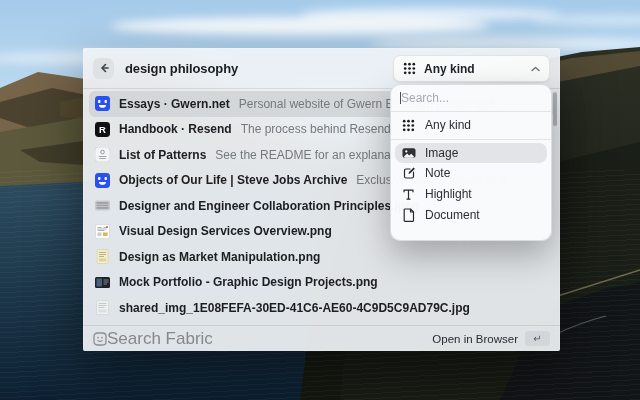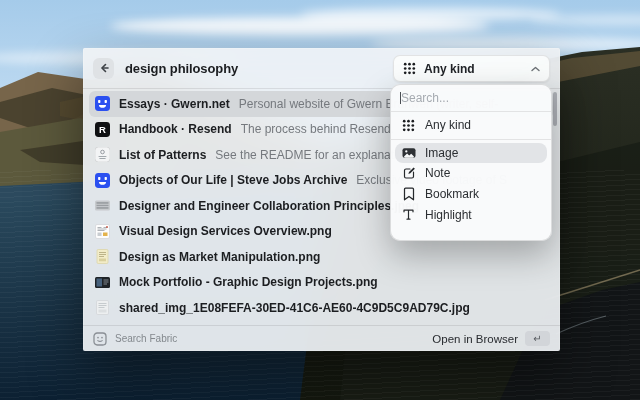--- a/index.html
+++ b/index.html
@@ -28,21 +28,21 @@
   .row{height:25.5px;display:flex;align-items:center;margin:0 6px;padding:0 6px;
     border-radius:6px;gap:9px;white-space:nowrap;overflow:hidden;}
   .row.hl{background:#d4d7da;}
   .row .ic{flex:0 0 15px;width:15px;height:15px;display:flex;align-items:center;justify-content:center;}
   .row .t{font-size:12px;font-weight:600;color:#1c1e21;flex:0 0 auto;}
   .row .d{font-size:12px;font-weight:400;color:#75797e;overflow:hidden;}
   .scrollthumb{position:absolute;right:3px;top:44px;width:4px;height:34px;border-radius:2px;
     background:rgba(125,130,136,0.55);}
   .ftr{position:absolute;left:0;right:0;bottom:0;height:26px;display:flex;align-items:center;
     padding:0 10px;border-top:1px solid rgba(0,0,0,0.09);box-sizing:border-box;}
-  .ftr .fl{font-size:10px;color:#84898e;margin-left:8px;}
+  .ftr .fl{font-size:17px;color:#84898e;}
   .ftr .fr{margin-left:auto;display:flex;align-items:center;gap:7px;}
   .ftr .open{font-size:11.5px;font-weight:400;color:#292c30;}
   .keycap{min-width:19px;height:15px;padding:0 3px;border-radius:4px;background:#d2d5d9;
     display:flex;align-items:center;justify-content:center;font-size:10px;color:#55595e;}
   
   .dropdown{position:absolute;left:390px;top:84px;width:162px;height:157px;box-sizing:border-box;
     background:rgba(249,250,251,0.98);border:1px solid rgba(0,0,0,0.12);border-radius:10px;
     box-shadow:0 14px 34px rgba(0,0,0,0.28);overflow:hidden;z-index:20;}
   .ddsearch{position:relative;height:26px;border-bottom:1px solid rgba(0,0,0,0.09);}
   .ddsearch input{width:100%;height:100%;border:0;outline:0;background:transparent;
@@ -308,35 +308,36 @@
       <div class="dditem">
         <span class="mic">
             <svg width="14" height="14" viewBox="0 0 14 14">
           <path d="M11.5 6 v4.5 a1.5 1.5 0 0 1 -1.5 1.5 h-6 a1.5 1.5 0 0 1 -1.5 -1.5 v-6 a1.5 1.5 0 0 1 1.5 -1.5 h4" fill="none" stroke="#26292c" stroke-width="1.2" stroke-linecap="round"></path>
           <path d="M12.3 1.7 l-4.6 4.6 -1.9 0.6 0.6 -1.9 4.6 -4.6z" fill="#26292c" transform="translate(0.6,1)"></path>
         </svg>
           </span>
         <span class="ml">Note</span>
       </div>
 
-      <div class="dditem">
-        <span class="mic">
-            <svg width="12" height="14" viewBox="0 0 12 14">
-          <path d="M2.5 1.2 h7 a1 1 0 0 1 1 1 v10.6 l-4.5 -3.4 -4.5 3.4 v-10.6 a1 1 0 0 1 1 -1z" fill="none" stroke="#26292c" stroke-width="1.25" stroke-linejoin="round"></path>
-        </svg>
-          </span>
-        <span class="ml">Bookmark</span>
-      </div>
 
       <div class="dditem">
         <span class="mic">
             <svg width="13" height="13" viewBox="0 0 13 13">
           <path d="M2 2.2 h9 M2 2.2 v1.6 M11 2.2 v1.6 M6.5 2.2 v9 M5 11.2 h3" stroke="#26292c" stroke-width="1.2" fill="none" stroke-linecap="round"></path>
         </svg>
           </span>
         <span class="ml">Highlight</span>
       </div>
 
+      <div class="dditem">
+        <span class="mic">
+            <svg width="12" height="14" viewBox="0 0 12 14">
+          <path d="M2 1 h5.5 l3 3 v8.5 a0.8 0.8 0 0 1 -0.8 0.8 h-7.7 a0.8 0.8 0 0 1 -0.8 -0.8 v-10.7 a0.8 0.8 0 0 1 0.8 -0.8z" fill="none" stroke="#26292c" stroke-width="1.2" stroke-linejoin="round"></path>
+          <path d="M7.5 1 v3 h3" fill="none" stroke="#26292c" stroke-width="1.2" stroke-linejoin="round"></path>
+        </svg>
+          </span>
+        <span class="ml">Document</span>
+      </div>
 
     </div>
   </div>
 
 </div>
 
 </body></html>

